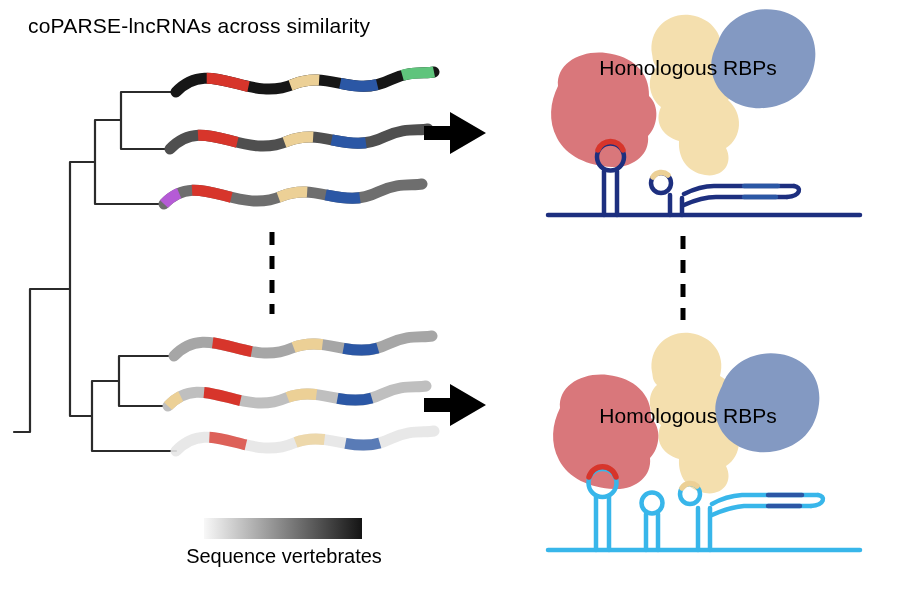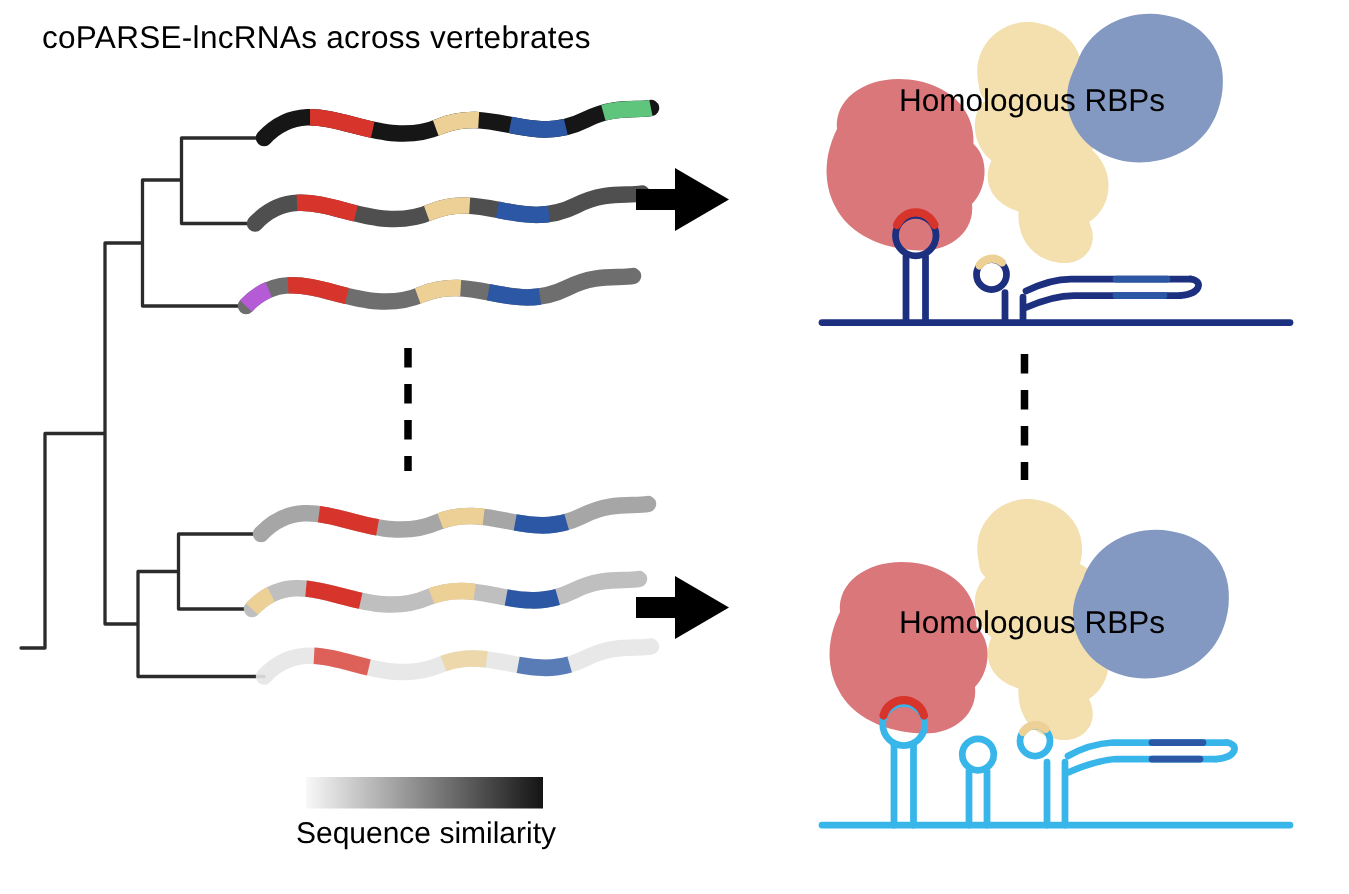--- a/index.html
+++ b/index.html
@@ -140,18 +140,18 @@
     <path d="M818,495 C826,496 825,505 811,506"></path>
     <path class="rna-cap" d="M589,477 A14,14 0 0 1 616,477" stroke="#d7352b"></path>
     <path class="rna-cap" d="M682,488 A10,10 0 0 1 697,486" stroke="#ecd096"></path>
     <path d="M768,495 H802" stroke="#2b57a5"></path>
     <path d="M768,506 H800" stroke="#2b57a5"></path>
   </g>
 
   <rect x="204" y="518" width="158" height="21" fill="url(#simgrad)"></rect>
 </svg>
 
-<div class="overlay-text title-text">coPARSE-lncRNAs across vertebrates</div>
+<div class="overlay-text title-text">coPARSE-lncRNAs across similarity</div>
 <div class="overlay-text rbp-label-top">Homologous RBPs</div>
 <div class="overlay-text rbp-label-bottom">Homologous RBPs</div>
-<div class="overlay-text legend-label">Sequence similarity</div>
+<div class="overlay-text legend-label">Sequence vertebrates</div>
 
 </div>
 
 </body></html>

